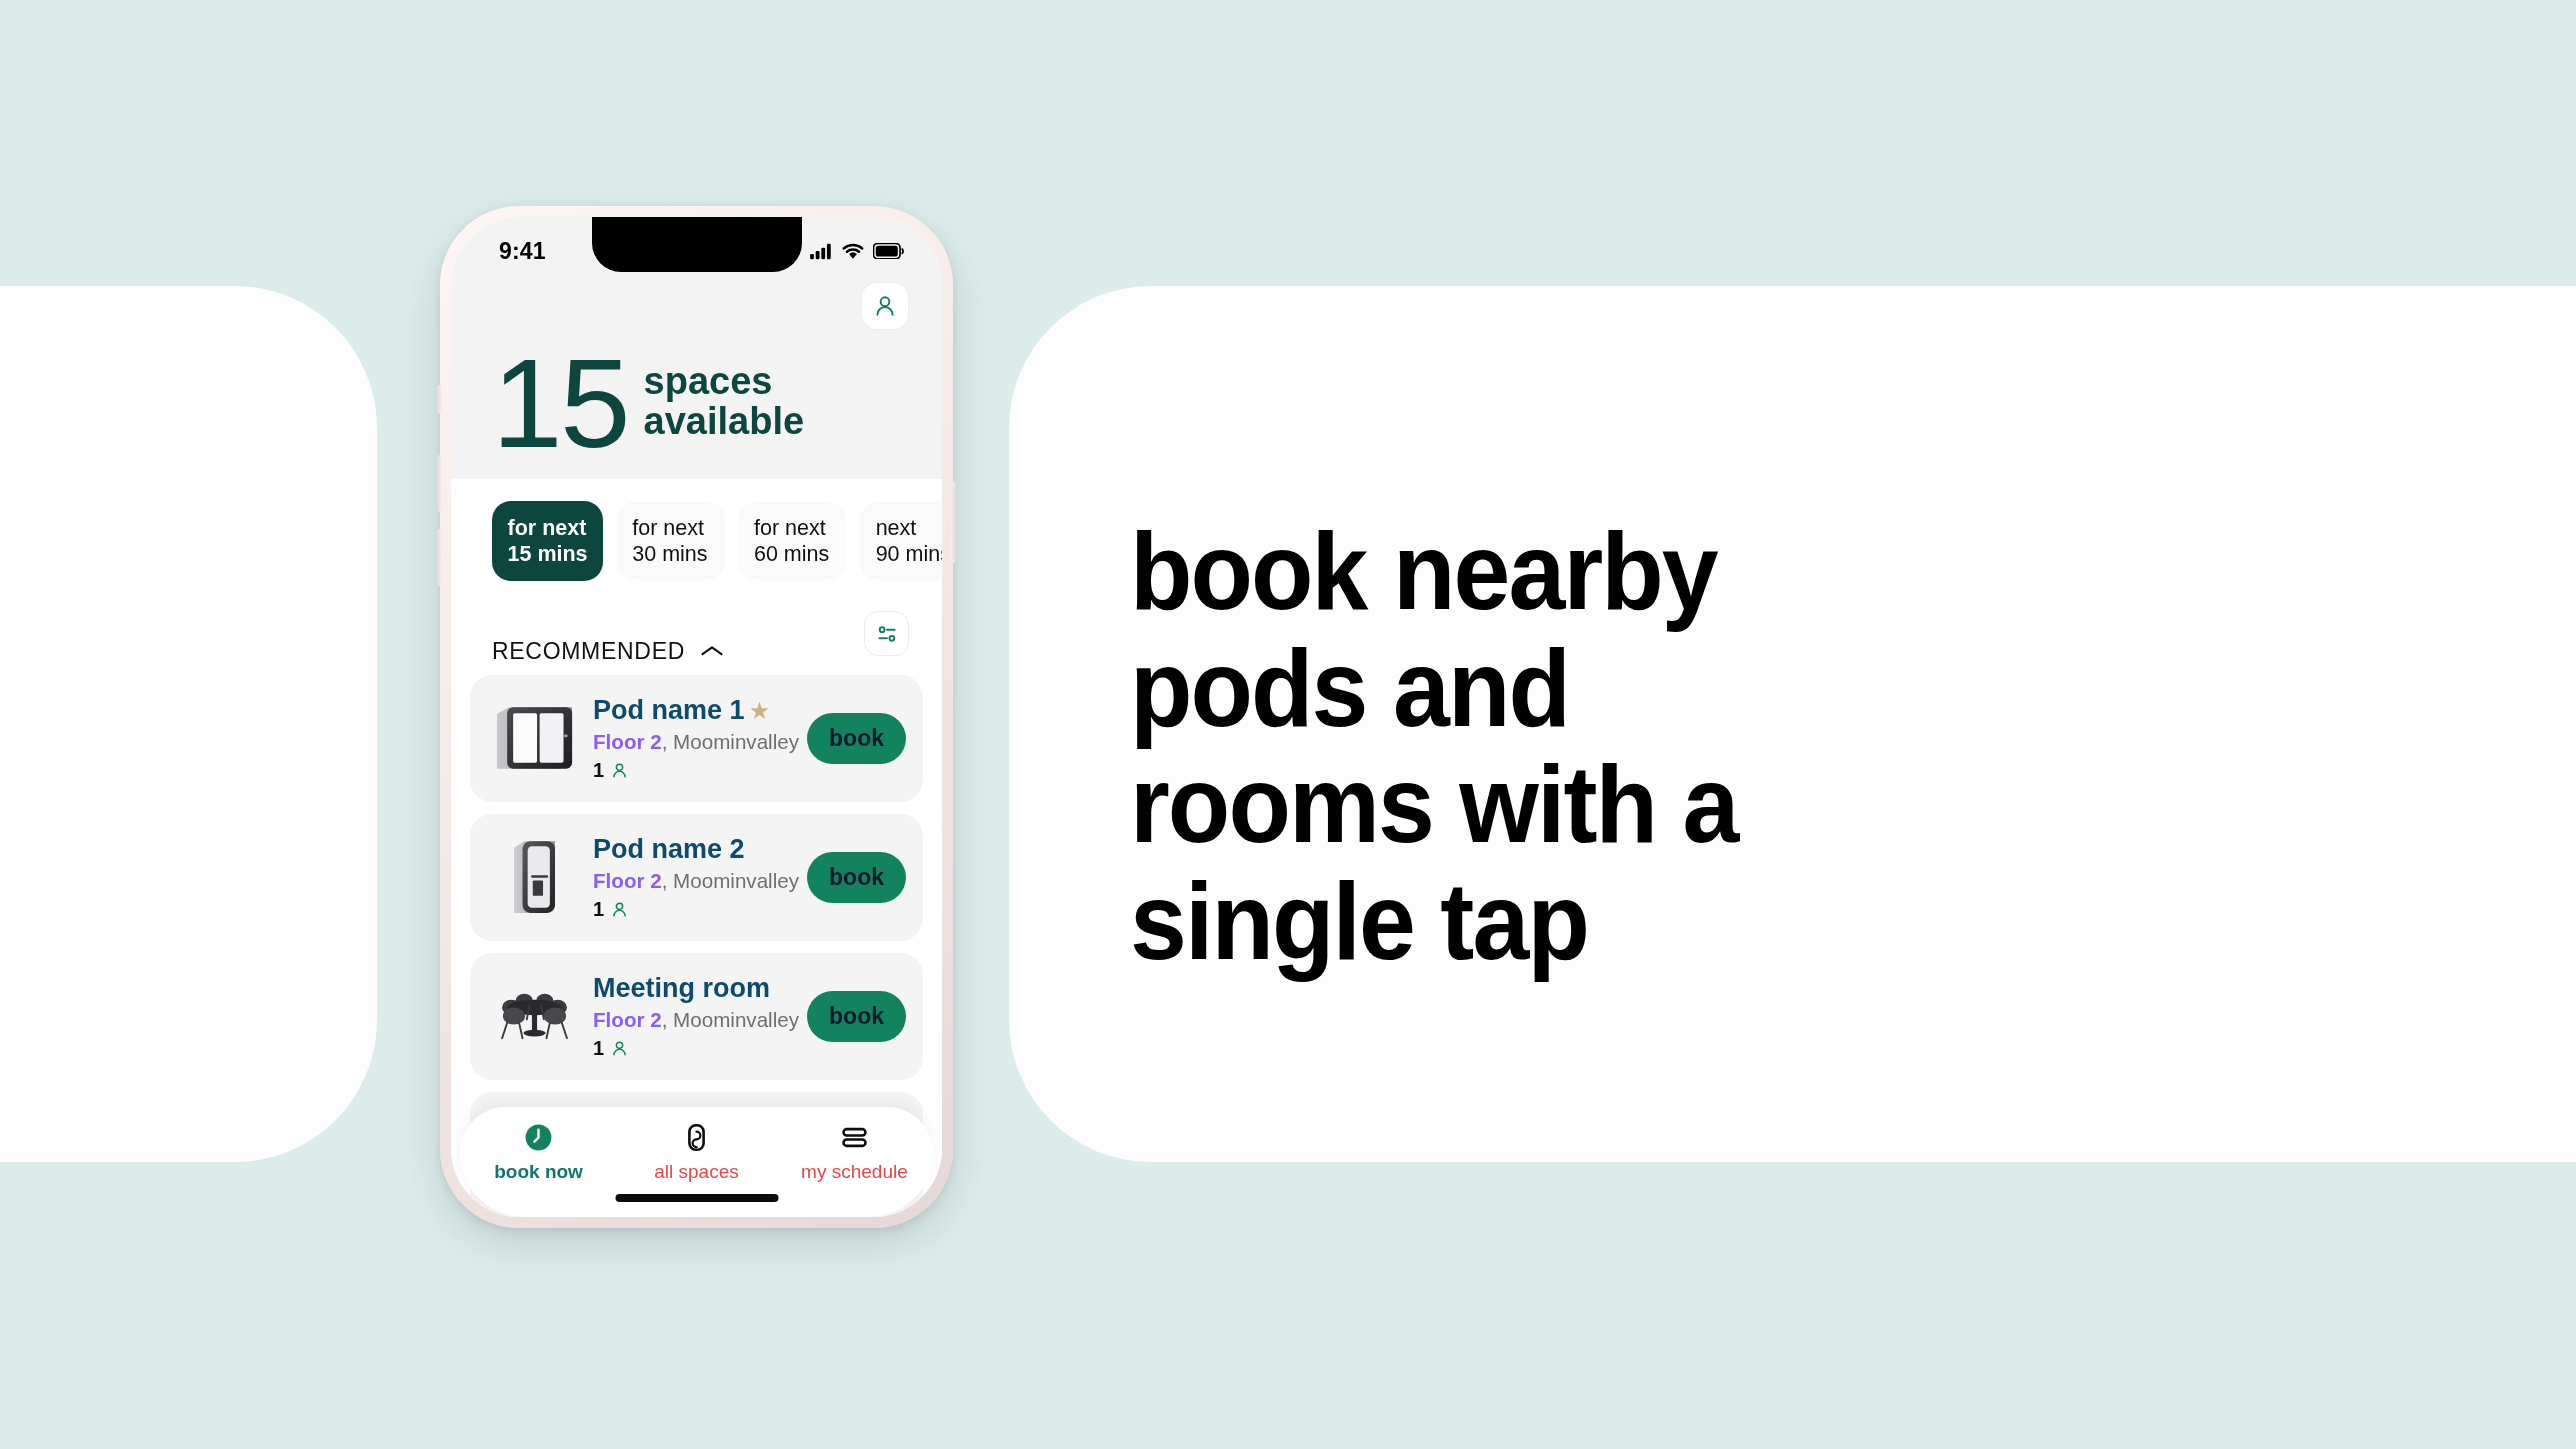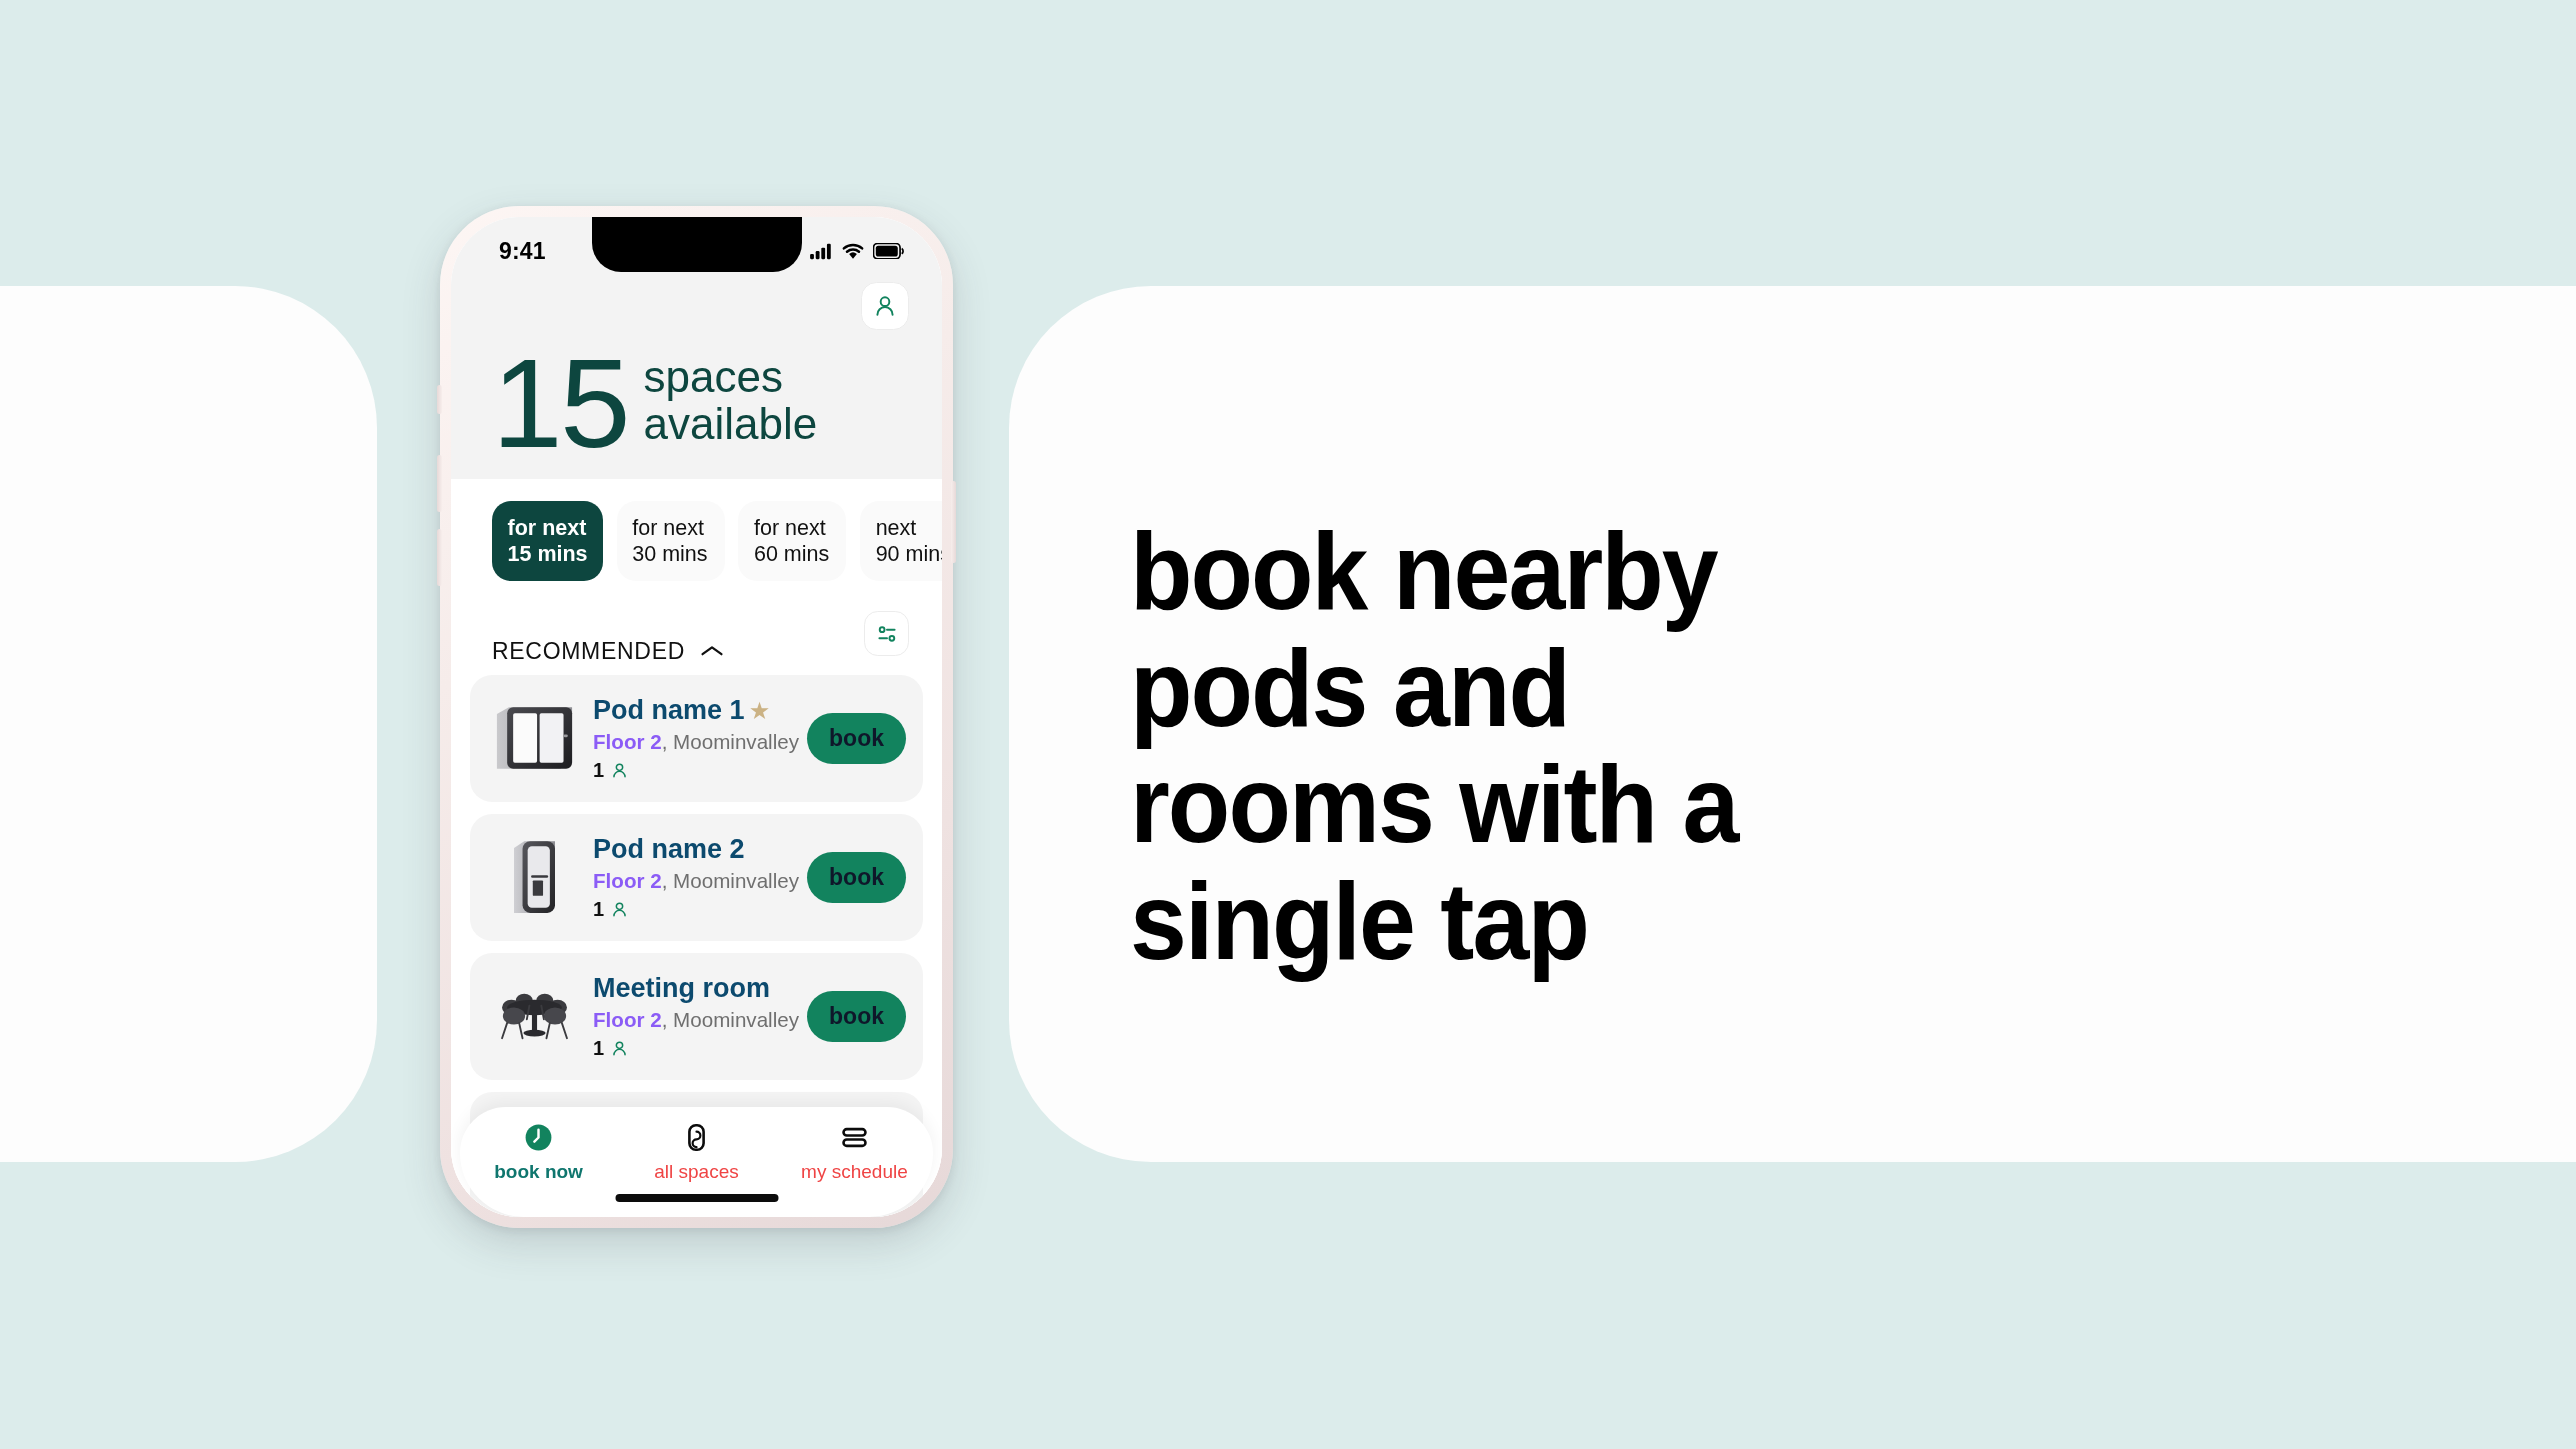--- a/index.html
+++ b/index.html
@@ -150,22 +150,22 @@
     padding: 19px 0 0 41px;
     color: #0d463f;
   }
   #hero-number {
     font-size: 127px;
     font-weight: 300;
     line-height: 0.86;
     letter-spacing: -2.6px;
   }
   #hero-label {
-    font-size: 44px;
-    font-weight: 400;
+    font-size: 38px;
+    font-weight: 700;
     line-height: 1.06;
     margin-left: 15.5px;
     padding-bottom: 5.2px;
   }
   #hero-label span { display: block; }
 
   
   #chips-row {
     display: flex;
     align-items: center;

